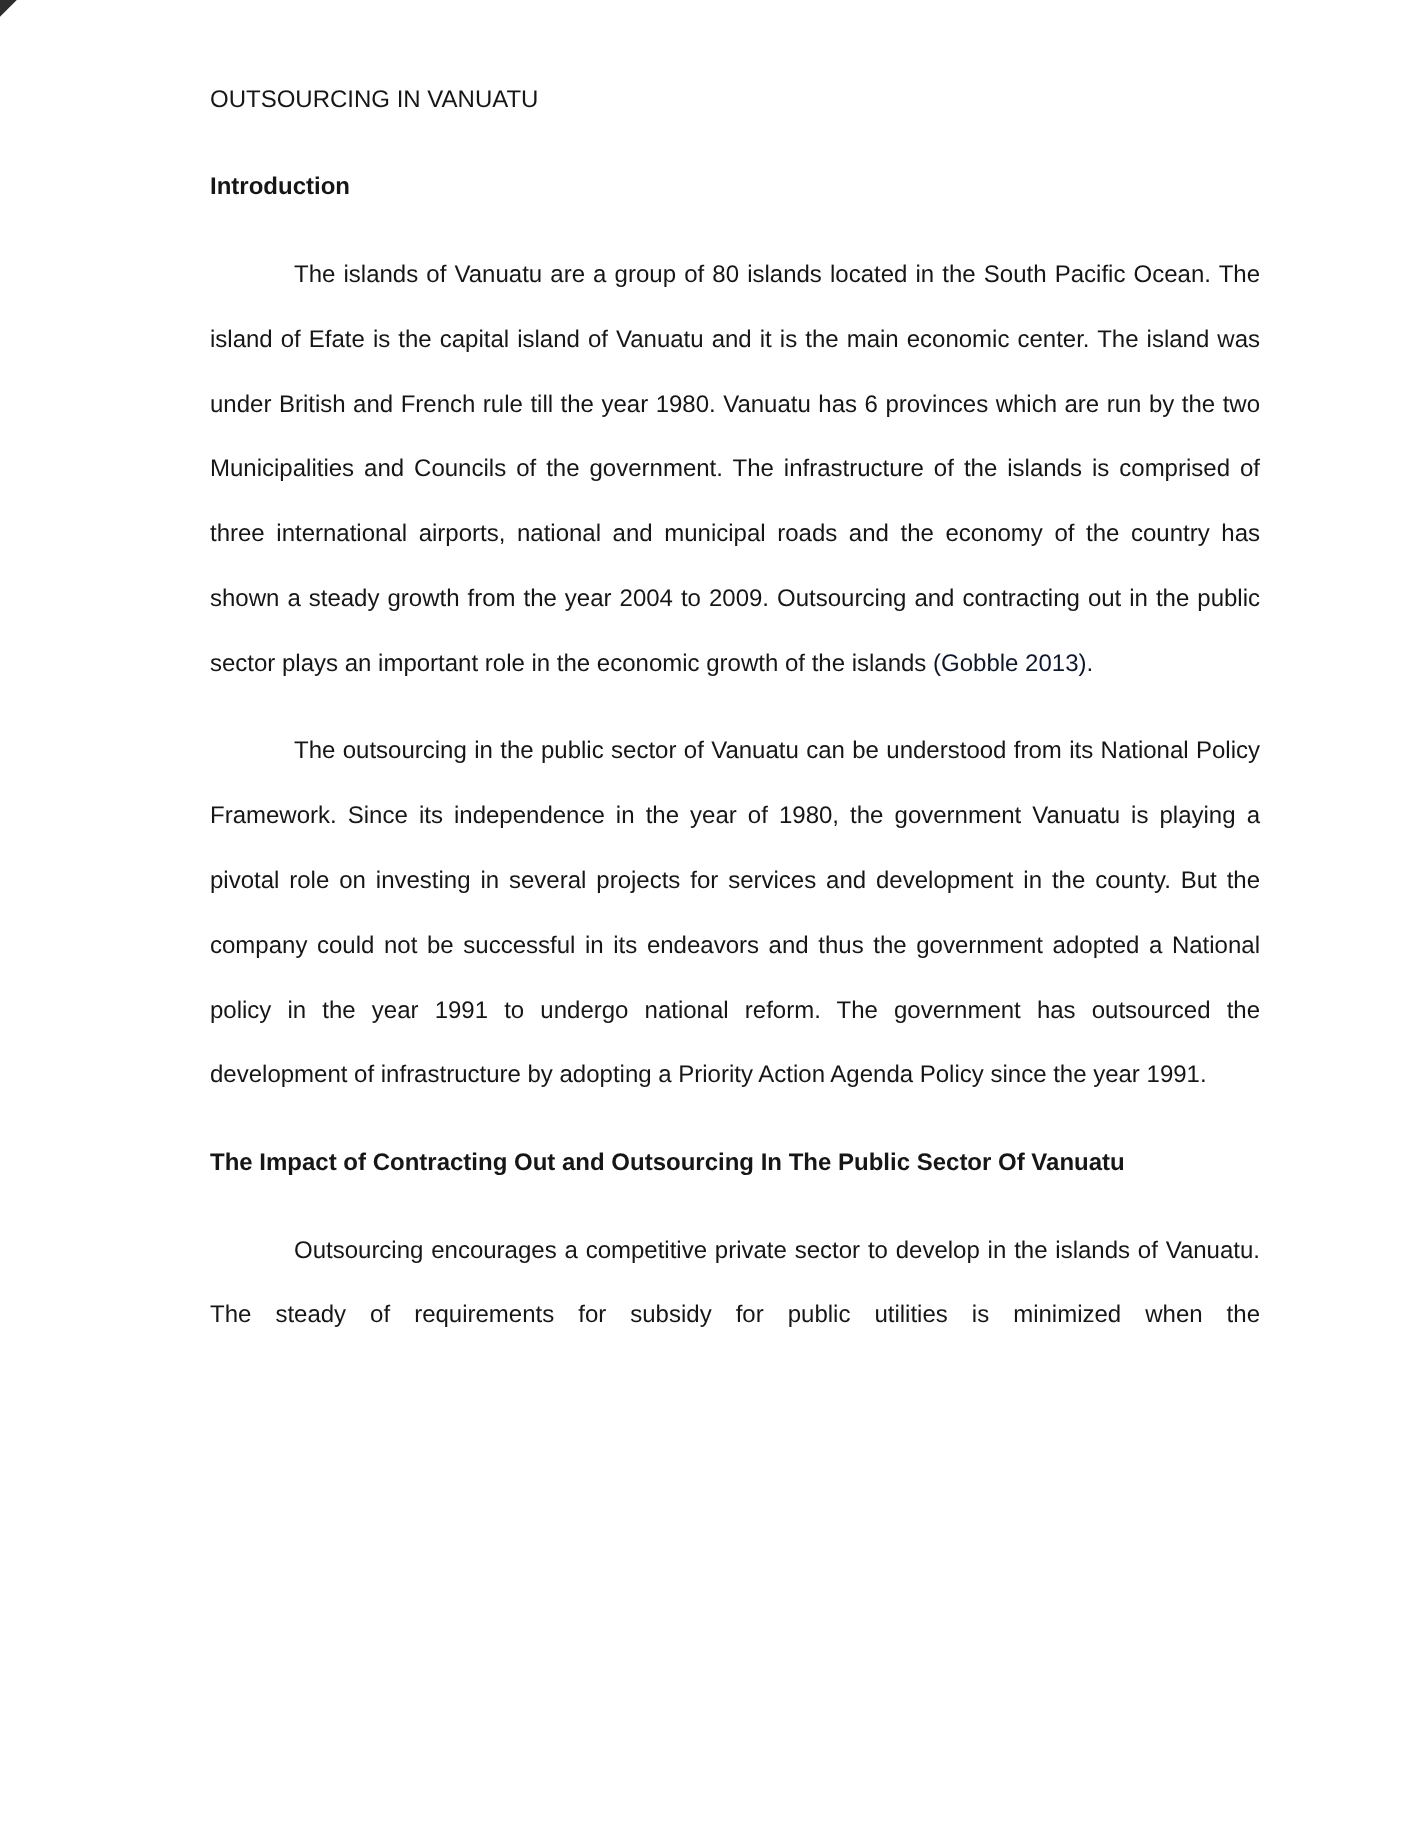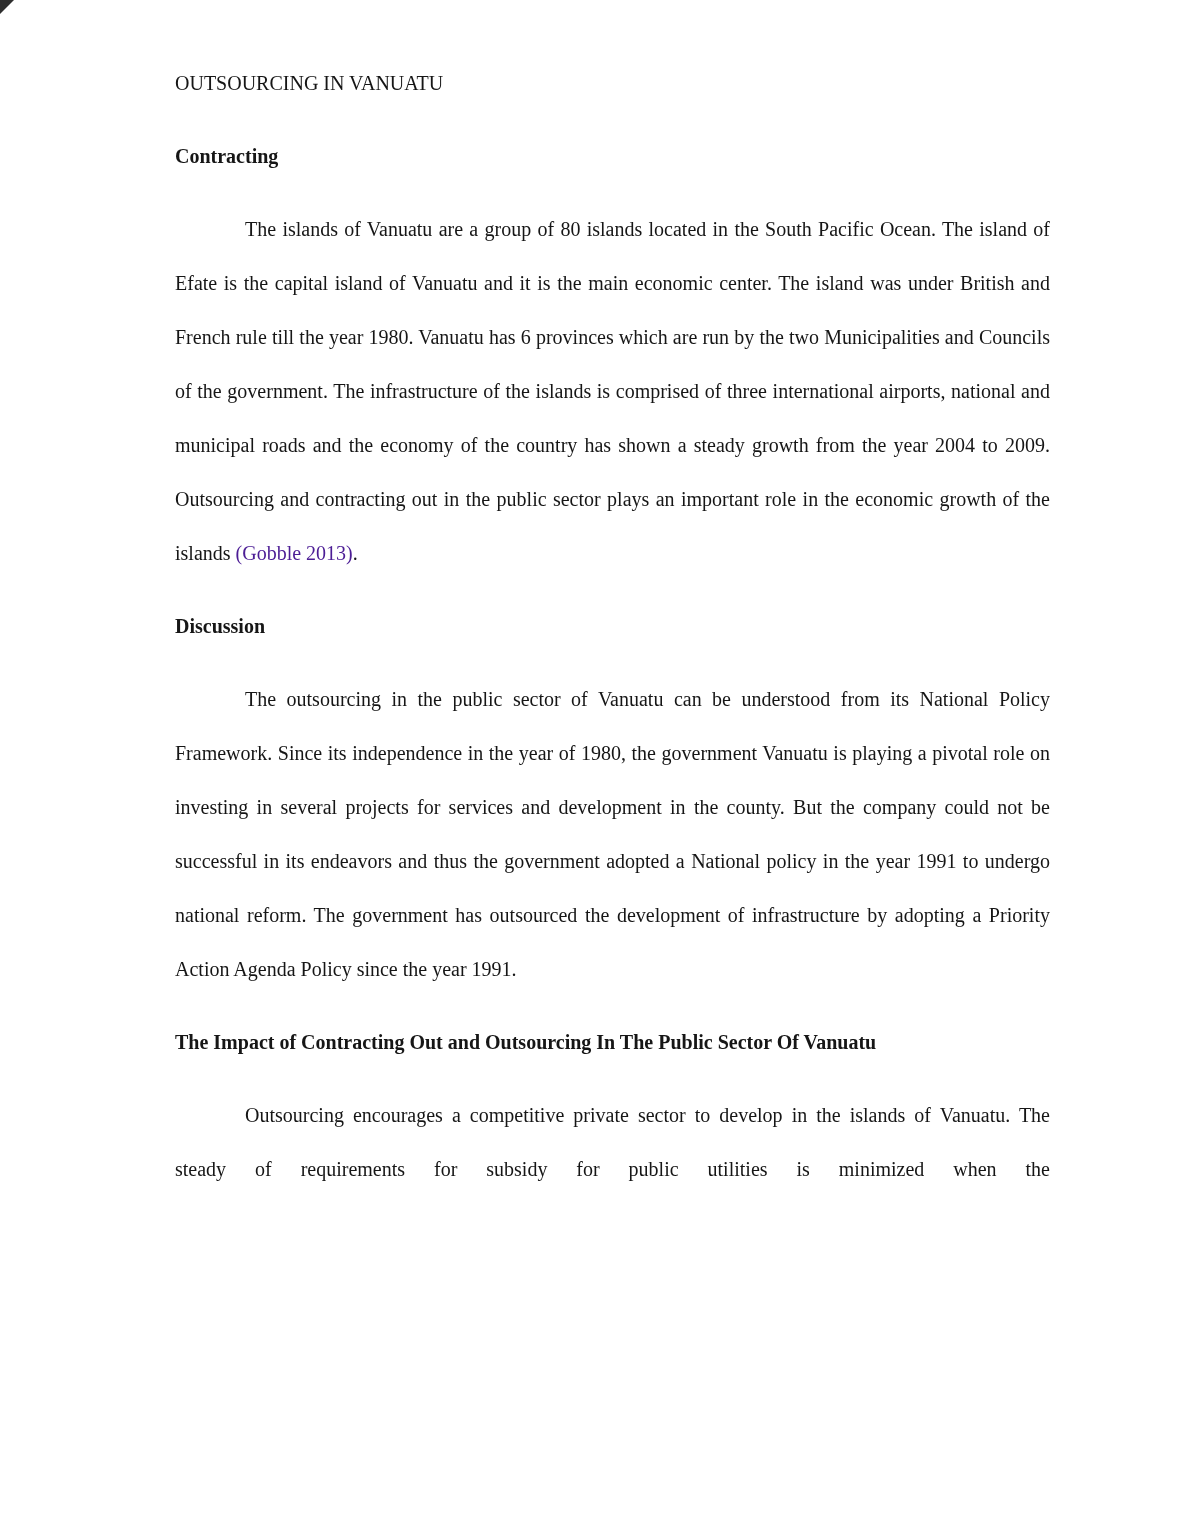--- a/index.html
+++ b/index.html
@@ -6,21 +6,21 @@
     margin: 0;
     padding: 0;
     background: #ffffff;
   }
   .page {
     position: relative;
     width: 1190px;
     height: 1260px;
     background: #ffffff;
     overflow: hidden;
-    font-family: Liberation Serif, serif;
+    font-family: Liberation Sans, sans-serif;
     color: #161616;
   }
   .corner-artifact {
     position: absolute;
     top: 0;
     left: 0;
     width: 0;
     height: 0;
     border-top: 14px solid #2e2e2e;
     border-right: 14px solid transparent;
@@ -47,41 +47,40 @@
     text-indent: 70px;
   }
   .heading {
     font-weight: bold;
     text-align: left;
   }
   .bold {
     font-weight: bold;
   }
   .citation {
-    color: #4c1d95;
+    color: #0f172a;
   }
   .justify-last {
     text-align-last: justify;
   }
 </style>
 </head>
 <body>
 
 <div class="page">
   <div class="corner-artifact"></div>
   <div class="content">
 
     <p class="running-head">OUTSOURCING IN VANUATU</p>
 
 
-    <h2 class="heading">Contracting</h2>
+    <h2 class="heading">Introduction</h2>
 
     <p class="para indent"><span>The islands of Vanuatu are a group of 80 islands located in the South Pacific Ocean. The island of Efate is the capital island of Vanuatu and it is the main economic center. The island was under British and French rule till the year 1980. Vanuatu has 6 provinces which are run by the two Municipalities and Councils of the government. The infrastructure of the islands is comprised of three international airports, national and municipal roads and the economy of the country has shown a steady growth from the year 2004 to 2009. Outsourcing and contracting out in the public sector plays an important role in the economic growth of the islands </span><span class="citation">(Gobble 2013)</span><span>.</span></p>
 
-    <h2 class="heading">Discussion</h2>
 
     <p class="para indent">The outsourcing in the public sector of Vanuatu can be understood from its National Policy Framework. Since its independence in the year of 1980, the government Vanuatu is playing a pivotal role on investing in several projects for services and development in the county. But the company could not be successful in its endeavors and thus the government adopted a National policy in the year 1991 to undergo national reform. The government has outsourced the development of infrastructure by adopting a Priority Action Agenda Policy since the year 1991.</p>
 
     <h2 class="heading">The Impact of Contracting Out and Outsourcing In The Public Sector Of Vanuatu</h2>
 
     <p class="para indent justify-last">Outsourcing encourages a competitive private sector to develop in the islands of Vanuatu. The steady of requirements for subsidy for public utilities is minimized when the</p>
 
   </div>
 </div>
 

